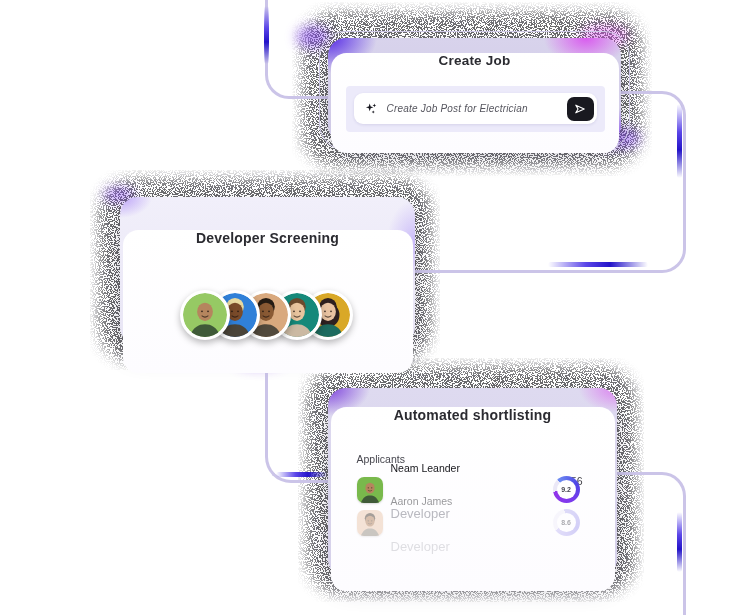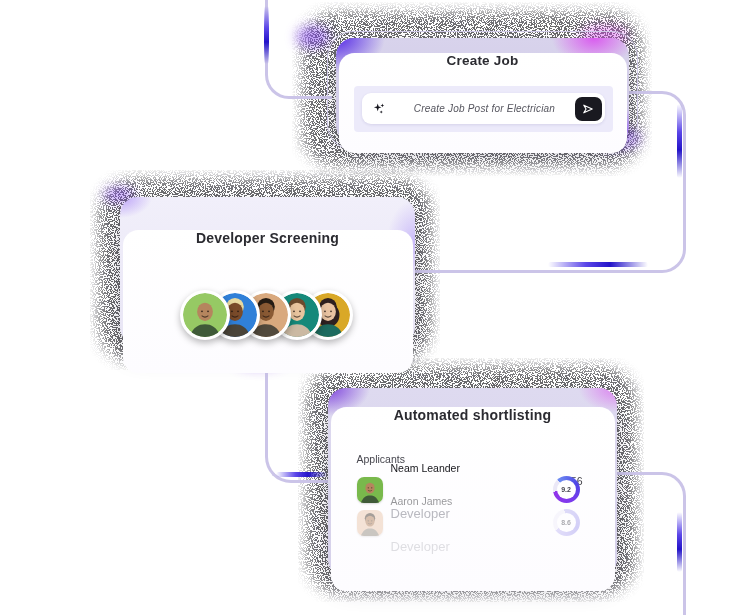--- a/index.html
+++ b/index.html
@@ -11,32 +11,32 @@
   .blob.purple{background:var(--accent-purple);opacity:.5;}
   .blob.pink{background:var(--accent-pink);opacity:.45;}
   .conn{position:absolute;z-index:1;border:0 solid var(--connector-line);}
   .pulse{position:absolute;z-index:1;border-radius:4px;}
   .pulse.v{background:linear-gradient(180deg,rgba(90,70,230,0),var(--pulse-soft) 38%,var(--pulse-core) 62%,rgba(90,70,230,0));}
   .pulse.h{background:linear-gradient(90deg,rgba(90,70,230,0),var(--pulse-soft) 38%,var(--pulse-core) 62%,rgba(90,70,230,0));}
   .gcard{position:absolute;z-index:2;border-radius:18px;padding:2.5px;
          box-shadow:0 16px 28px -12px rgba(45,40,70,.42),0 3px 10px rgba(45,40,70,.15);}
   .gcard-in{position:relative;width:100%;height:100%;background:linear-gradient(180deg,#ffffff,#fdfcff);
             border-radius:15.5px;box-sizing:border-box;}
-  .card-top{left:336px;top:38px;width:288px;height:100px;
+  .card-top{left:328px;top:38px;width:288px;height:100px;
     background:
       radial-gradient(70px 50px at 0% 0%,rgba(76,29,230,.95),transparent 70%),
       radial-gradient(60px 40px at 88% 0%,rgba(217,70,239,.85),transparent 70%),
       radial-gradient(80px 50px at 100% 100%,rgba(124,58,237,.9),transparent 70%),
       linear-gradient(#d8d3ec,#cfc9e6);}
   .ring-offset{position:absolute;left:-9px;right:-9px;top:-7px;bottom:-7px;
       border:1.5px solid #cfc9e6;border-radius:26px;pointer-events:none;}
   .card-title{margin-top:12px;text-align:center;font-size:13.5px;font-weight:bold;
       color:#2b2b31;letter-spacing:.2px;}
   .prompt-box{position:absolute;left:15px;right:14px;top:33px;height:46px;background:#eceafa;
-      border-radius:4px;display:flex;align-items:center;padding:0 8px;box-sizing:border-box;text-align:center;}
+      border-radius:4px;display:flex;align-items:center;padding:0 8px;box-sizing:border-box;}
   .prompt-input{flex:1;height:31px;background:#fff;border-radius:9px;display:flex;align-items:center;
       padding:0 3px 0 10px;box-shadow:0 1px 3px rgba(60,50,120,.12);}
   .spark{width:15px;height:15px;display:inline-block;flex:none;}
   .ph{flex:1;margin-left:8px;font-size:10px;font-style:italic;color:#55555e;letter-spacing:.2px;
       white-space:nowrap;overflow:hidden;}
   .send{flex:none;width:27px;height:24px;background:#191920;border:none;border-radius:7px;
       display:flex;align-items:center;justify-content:center;cursor:pointer;padding:0;}
   .card-mid{left:120px;top:197px;width:290px;height:143px;
     background:
       radial-gradient(46px 30px at 0% 0%,rgba(139,92,246,.55),transparent 70%),

